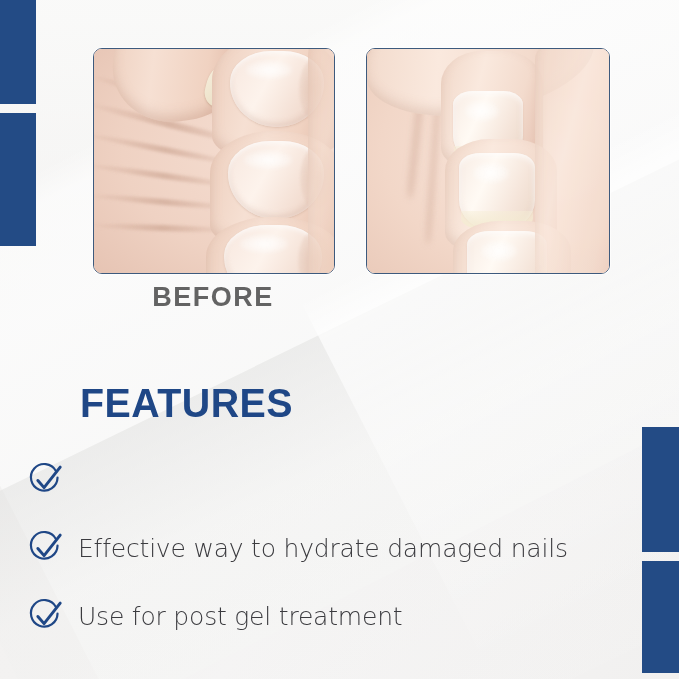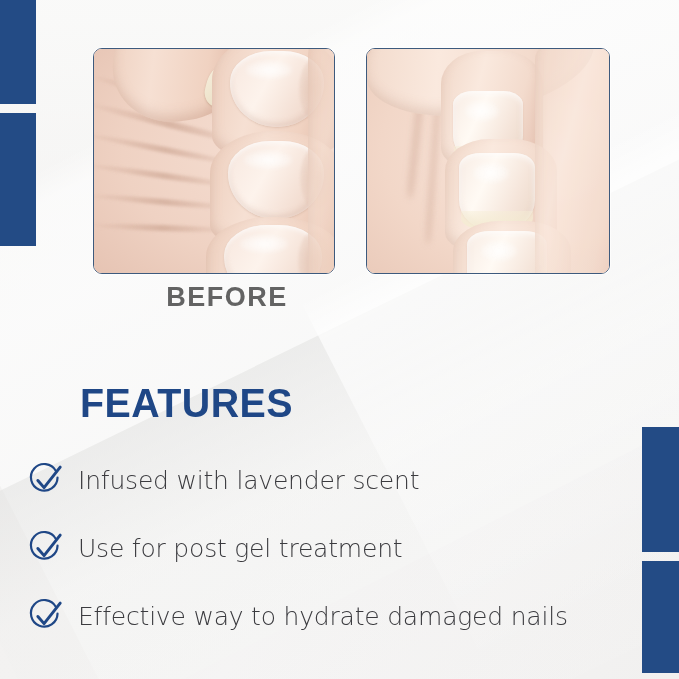--- a/index.html
+++ b/index.html
@@ -183,21 +183,21 @@
   
   .caption {
     position: absolute;
     font-family: "Liberation Sans", sans-serif;
     font-weight: bold;
     font-size: 27px;
     letter-spacing: 1.5px;
     color: #636363;
     text-align: center;
   }
-  .caption-before { left: 107px;  top: 282px; width: 240px; }
+  .caption-before { left: 93px;  top: 282px; width: 240px; }
   .caption-after  { left: 366px; top: 282px; width: 242px; }
 
   
   .features-heading {
     position: absolute;
     left: 80px;
     top: 380px;
     font-family: "Liberation Sans Narrow", "Liberation Sans", sans-serif;
     font-weight: bold;
     font-size: 41px;
@@ -313,38 +313,37 @@
 
   <div class="feature-list">
 
     <div class="feature-row">
       <span class="check-icon">
         <svg viewBox="0 0 40 40" width="38" height="38" aria-hidden="true">
           <path d="M31.5 10.5 A14 14 0 1 0 33.2 17.5" fill="none" stroke="#1f4786" stroke-width="2.3" stroke-linecap="round"></path>
           <path d="M12.5 20.5 L19 28 L36 6.5" fill="none" stroke="#1f4786" stroke-width="3.1" stroke-linecap="round" stroke-linejoin="round"></path>
         </svg>
       </span>
-      <span class="feature-text">Infused with lavender scent</span>
+    </div>
+
+    <div class="feature-row">
+      <span class="check-icon">
+        <svg viewBox="0 0 40 40" width="38" height="38" aria-hidden="true">
+          <path d="M31.5 10.5 A14 14 0 1 0 33.2 17.5" fill="none" stroke="#1f4786" stroke-width="2.3" stroke-linecap="round"></path>
+          <path d="M12.5 20.5 L19 28 L36 6.5" fill="none" stroke="#1f4786" stroke-width="3.1" stroke-linecap="round" stroke-linejoin="round"></path>
+        </svg>
+      </span>
+      <span class="feature-text">Effective way to hydrate damaged nails</span>
     </div>
 
     <div class="feature-row">
       <span class="check-icon">
         <svg viewBox="0 0 40 40" width="38" height="38" aria-hidden="true">
           <path d="M31.5 10.5 A14 14 0 1 0 33.2 17.5" fill="none" stroke="#1f4786" stroke-width="2.3" stroke-linecap="round"></path>
           <path d="M12.5 20.5 L19 28 L36 6.5" fill="none" stroke="#1f4786" stroke-width="3.1" stroke-linecap="round" stroke-linejoin="round"></path>
         </svg>
       </span>
       <span class="feature-text">Use for post gel treatment</span>
     </div>
 
-    <div class="feature-row">
-      <span class="check-icon">
-        <svg viewBox="0 0 40 40" width="38" height="38" aria-hidden="true">
-          <path d="M31.5 10.5 A14 14 0 1 0 33.2 17.5" fill="none" stroke="#1f4786" stroke-width="2.3" stroke-linecap="round"></path>
-          <path d="M12.5 20.5 L19 28 L36 6.5" fill="none" stroke="#1f4786" stroke-width="3.1" stroke-linecap="round" stroke-linejoin="round"></path>
-        </svg>
-      </span>
-      <span class="feature-text">Effective way to hydrate damaged nails</span>
-    </div>
-
   </div>
 
 </div>
 
 </body></html>

